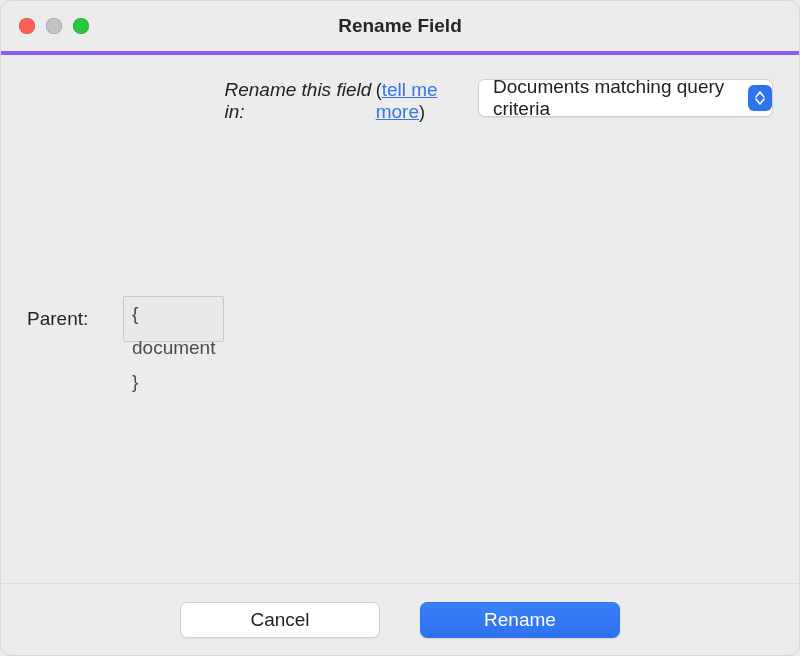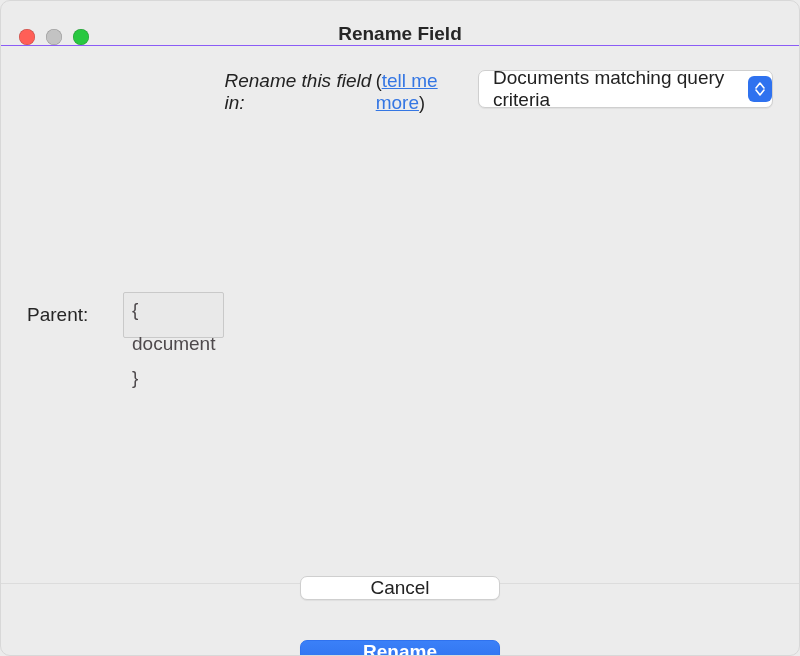--- a/index.html
+++ b/index.html
@@ -11,24 +11,24 @@
     font-family: -apple-system, "Helvetica Neue", Arial, sans-serif;
     font-size: 18px;
     color: #222;
     border: 1px solid #d8d8d8;
     border-radius: 10px;
     overflow: hidden;
     display: flex;
     flex-direction: column;
   }
   .titlebar {
-    height: 45px;
-    display: flex;
-    align-items: flex-end;
-    border-bottom: 1px solid #8b5cf6;
+    height: 54px;
+    display: flex;
+    align-items: center;
+    border-bottom: 4px solid #8b5cf6;
     position: relative;
   }
   .traffic-lights {
     display: flex;
     gap: 11px;
     padding-left: 18px;
     position: absolute;
     left: 0;
   }
   .tl {
@@ -141,21 +141,20 @@
     gap: 0px;
   }
   .dd-arrows svg { display: block; }
   .footer {
     height: 72px;
     border-top: 1px solid #dcdcdc;
     display: flex;
     align-items: center;
     justify-content: center;
     gap: 40px;
-    flex-direction: column;
   }
   .btn {
     min-width: 200px;
     height: 36px;
     border-radius: 7px;
     font-size: 19px;
     display: flex;
     align-items: center;
     justify-content: center;
     cursor: default;
@@ -163,21 +162,21 @@
   .btn-secondary {
     background: #fff;
     border: 1px solid #cfcfcf;
     color: #222;
     box-shadow: 0 1px 1px rgba(0,0,0,0.06);
   }
   .btn-primary {
     background: linear-gradient(#3a80f8,#2f72ef);
     color: #fff;
     border: 1px solid #2f72ef;
-    font-weight: 700;
+    font-weight: 400;
     box-shadow: 0 1px 1px rgba(0,0,0,0.1);
   }
 </style>
 </head>
 <body>
 
 <div class="titlebar">
   <div class="traffic-lights">
     <div class="tl tl-close"></div>
     <div class="tl tl-min"></div>

